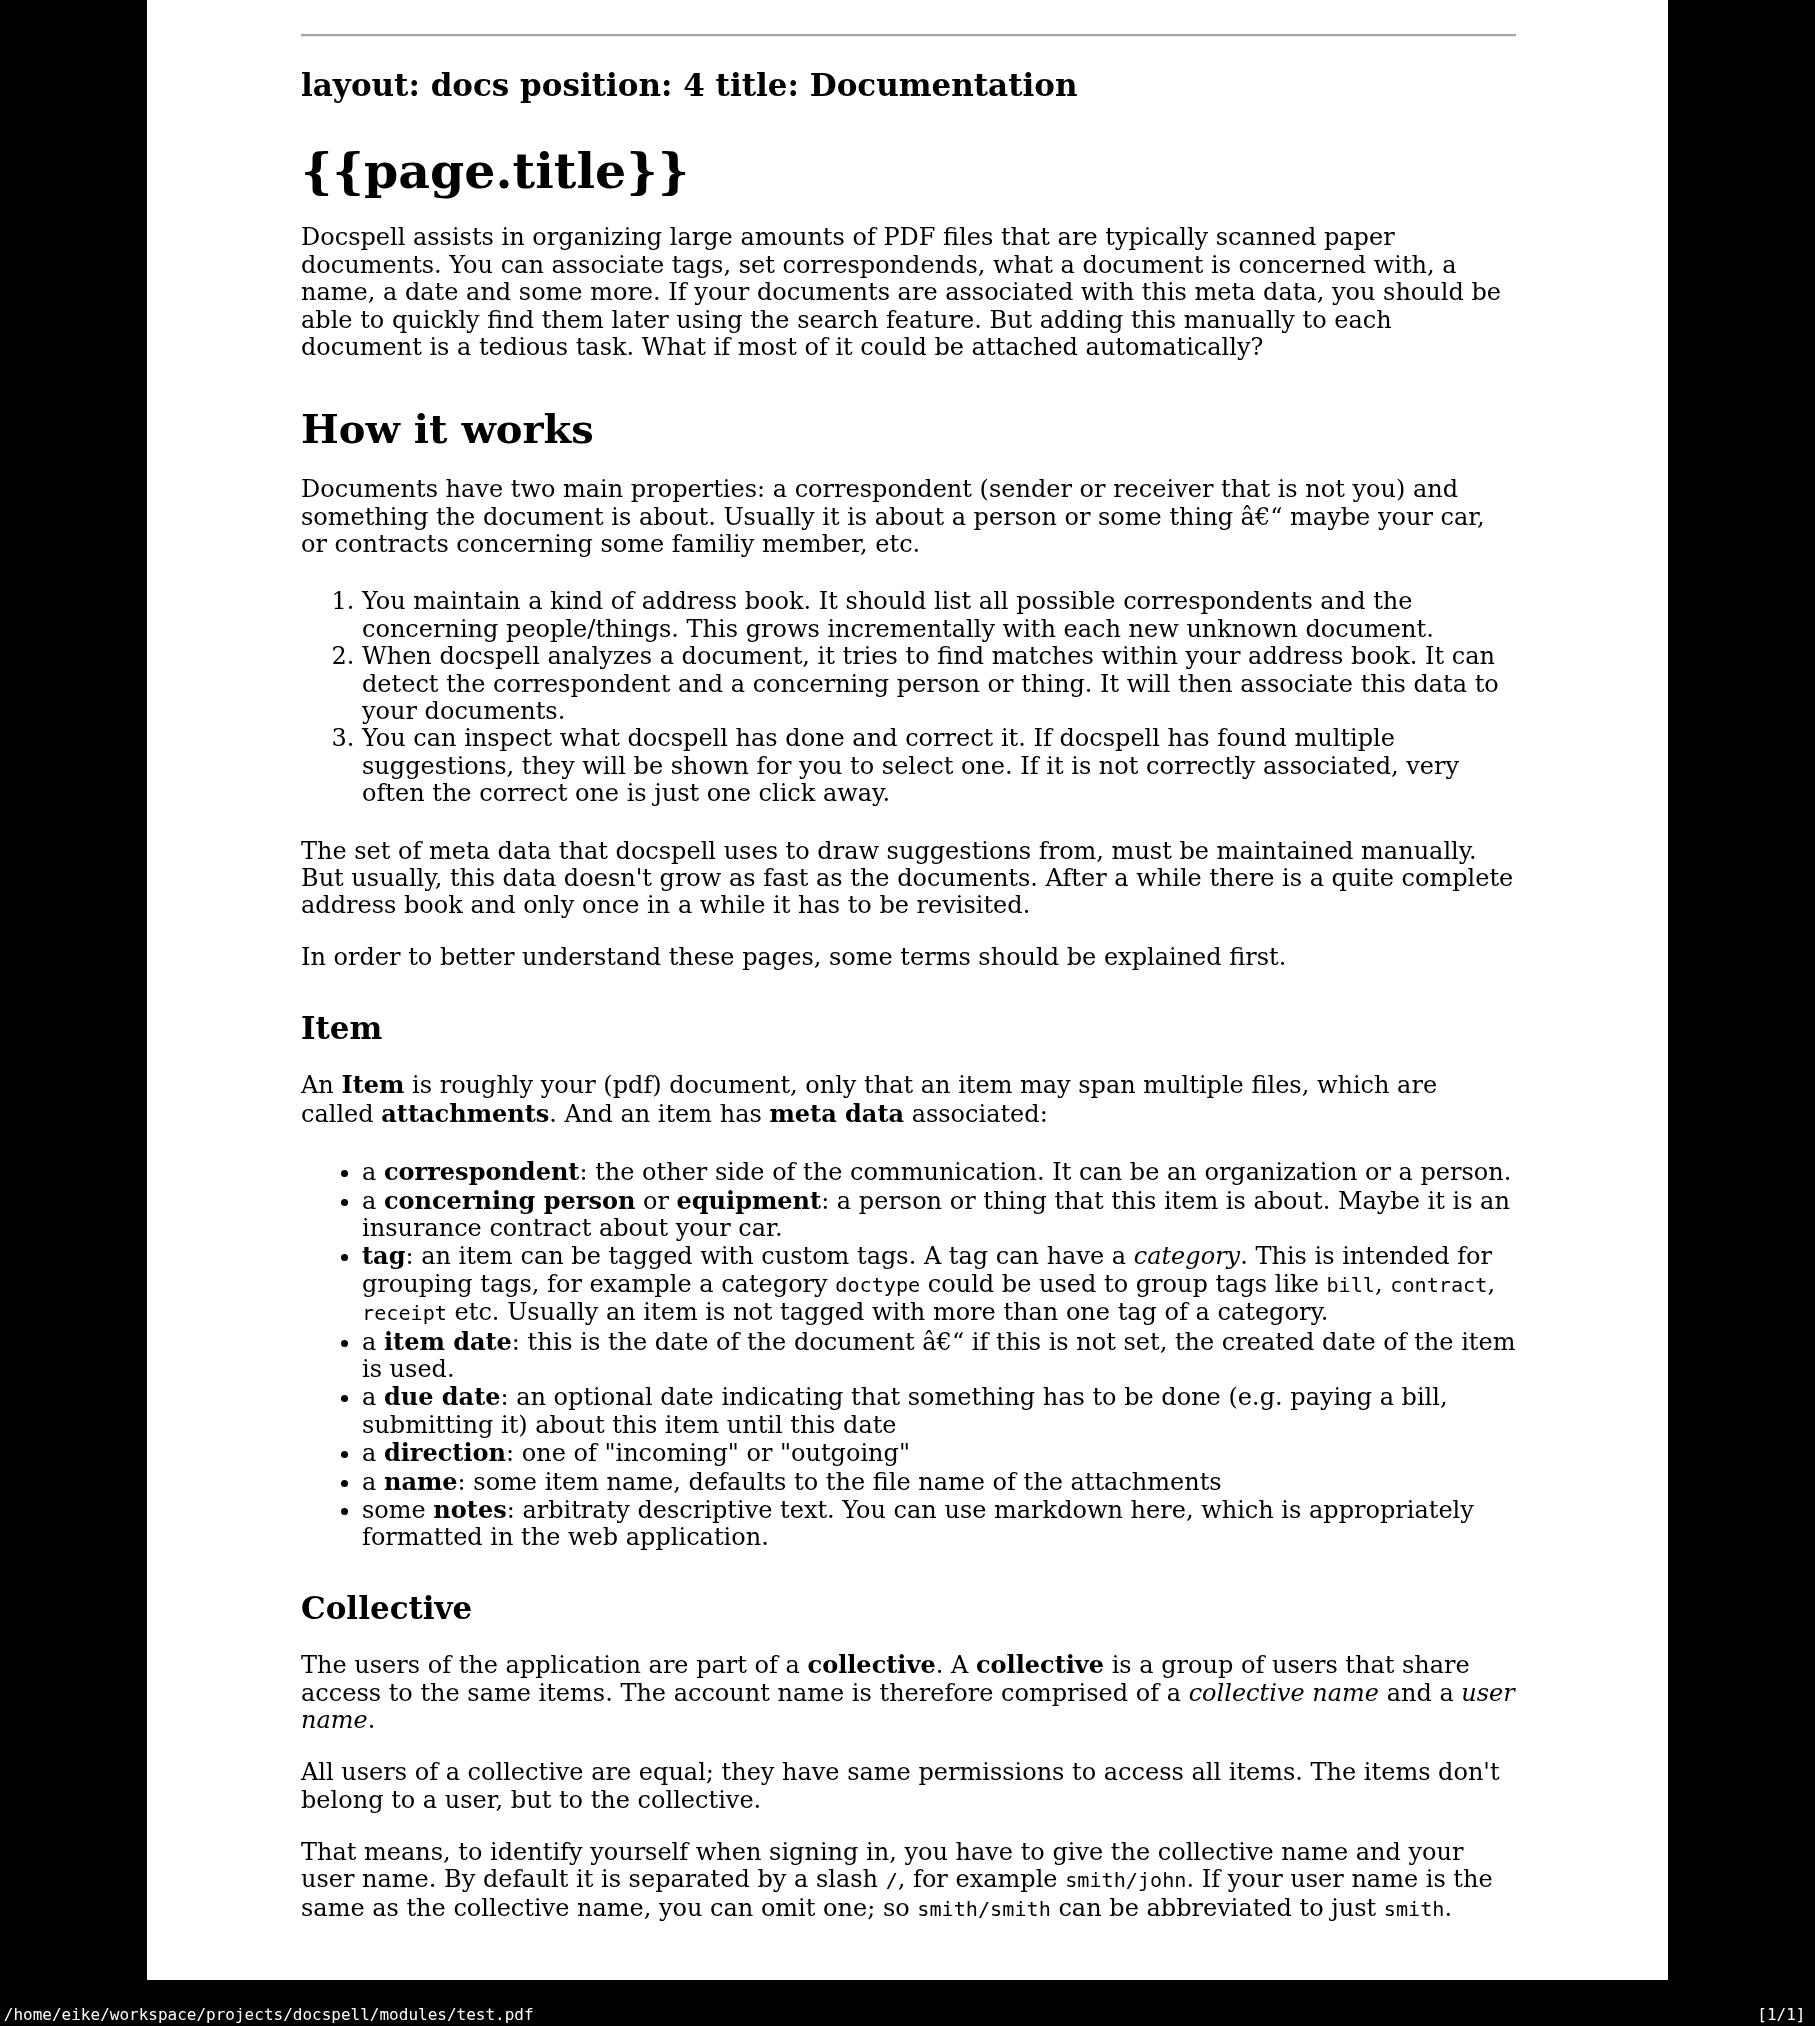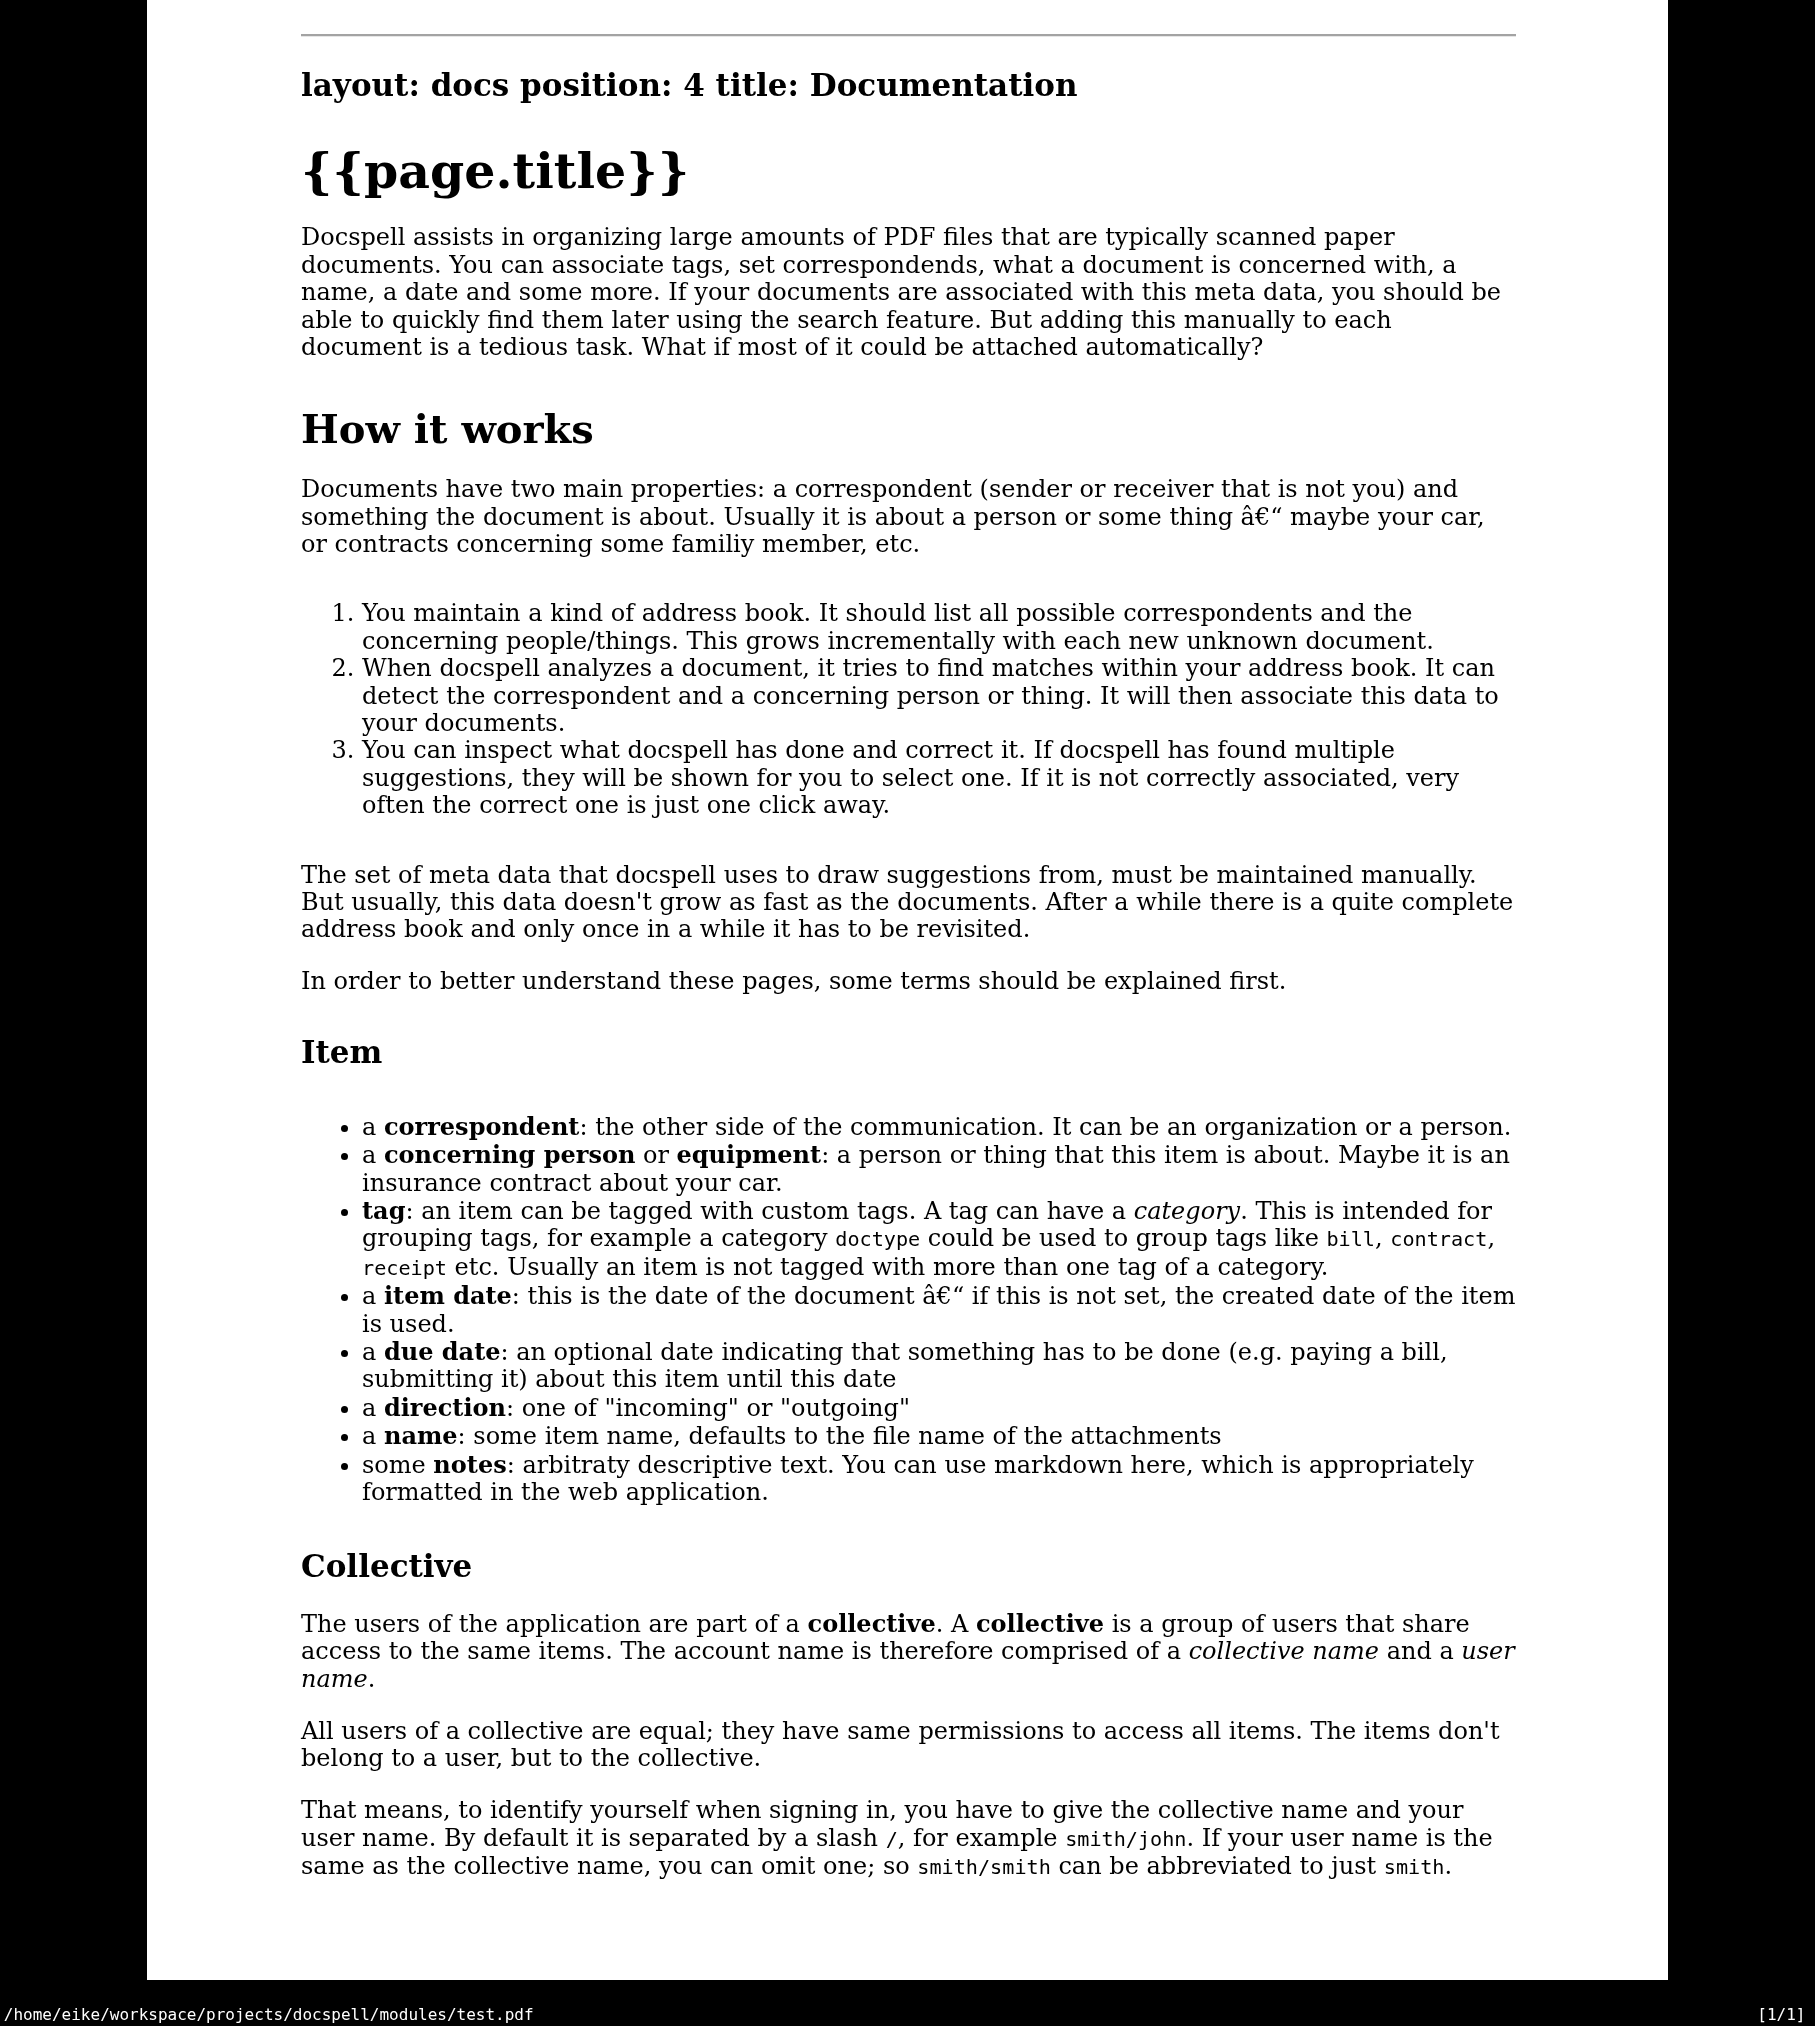--- a/index.html
+++ b/index.html
@@ -50,21 +50,21 @@
     margin:44px 0 0;
   }
   .doc h3{
     font-size:31px;
     line-height:37px;
     font-weight:bold;
     margin:38px 0 0;
   }
   .doc p{margin:24.6px 0;}
   .doc ol,.doc ul{
-    margin:42px 0;
+    margin:30px 0;
     padding-left:61px;
   }
   .doc li{margin:0;}
   .doc code{
     font-family:"DejaVu Sans Mono", monospace;
     font-size:0.84em;
   }
   .doc em{}
   .doc strong{font-weight:bold;}
   .statusbar{
@@ -95,20 +95,21 @@
       <h2><span>How it works</span></h2>
       <p><span>Documents have two main properties: a correspondent (sender or receiver that is not you) and something the document is about. Usually it is about a person or some thing â€“ maybe your car, or contracts concerning some familiy member, etc.</span></p>
       <ol>
         <li><span>You maintain a kind of address book. It should list all possible correspondents and the concerning people/things. This grows incrementally with each new unknown document.</span></li>
         <li><span>When docspell analyzes a document, it tries to find matches within your address book. It can detect the correspondent and a concerning person or thing. It will then associate this data to your documents.</span></li>
         <li><span>You can inspect what docspell has done and correct it. If docspell has found multiple suggestions, they will be shown for you to select one. If it is not correctly associated, very often the correct one is just one click away.</span></li>
       </ol>
       <p><span>The set of meta data that docspell uses to draw suggestions from, must be maintained manually. But usually, this data doesn't grow as fast as the documents. After a while there is a quite complete address book and only once in a while it has to be revisited.</span></p>
       <p><span>In order to better understand these pages, some terms should be explained first.</span></p>
       <h3><span>Item</span></h3>
+      <p><span>An </span><strong>Item</strong><span> is roughly your (pdf) document, only that an item may span multiple files, which are called </span><strong>attachments</strong><span>. And an item has </span><strong>meta data</strong><span> associated:</span></p>
       <ul>
         <li><span>a </span><strong>correspondent</strong><span>: the other side of the communication. It can be an organization or a person.</span></li>
         <li><span>a </span><strong>concerning person</strong><span> or </span><strong>equipment</strong><span>: a person or thing that this item is about. Maybe it is an insurance contract about your car.</span></li>
         <li><strong>tag</strong><span>: an item can be tagged with custom tags. A tag can have a </span><em>category</em><span>. This is intended for grouping tags, for example a category </span><code>doctype</code><span> could be used to group tags like </span><code>bill</code><span>, </span><code>contract</code><span>, </span><code>receipt</code><span> etc. Usually an item is not tagged with more than one tag of a category.</span></li>
         <li><span>a </span><strong>item date</strong><span>: this is the date of the document â€“ if this is not set, the created date of the item is used.</span></li>
         <li><span>a </span><strong>due date</strong><span>: an optional date indicating that something has to be done (e.g. paying a bill, submitting it) about this item until this date</span></li>
         <li><span>a </span><strong>direction</strong><span>: one of "incoming" or "outgoing"</span></li>
         <li><span>a </span><strong>name</strong><span>: some item name, defaults to the file name of the attachments</span></li>
         <li><span>some </span><strong>notes</strong><span>: arbitraty descriptive text. You can use markdown here, which is appropriately formatted in the web application.</span></li>
       </ul>

